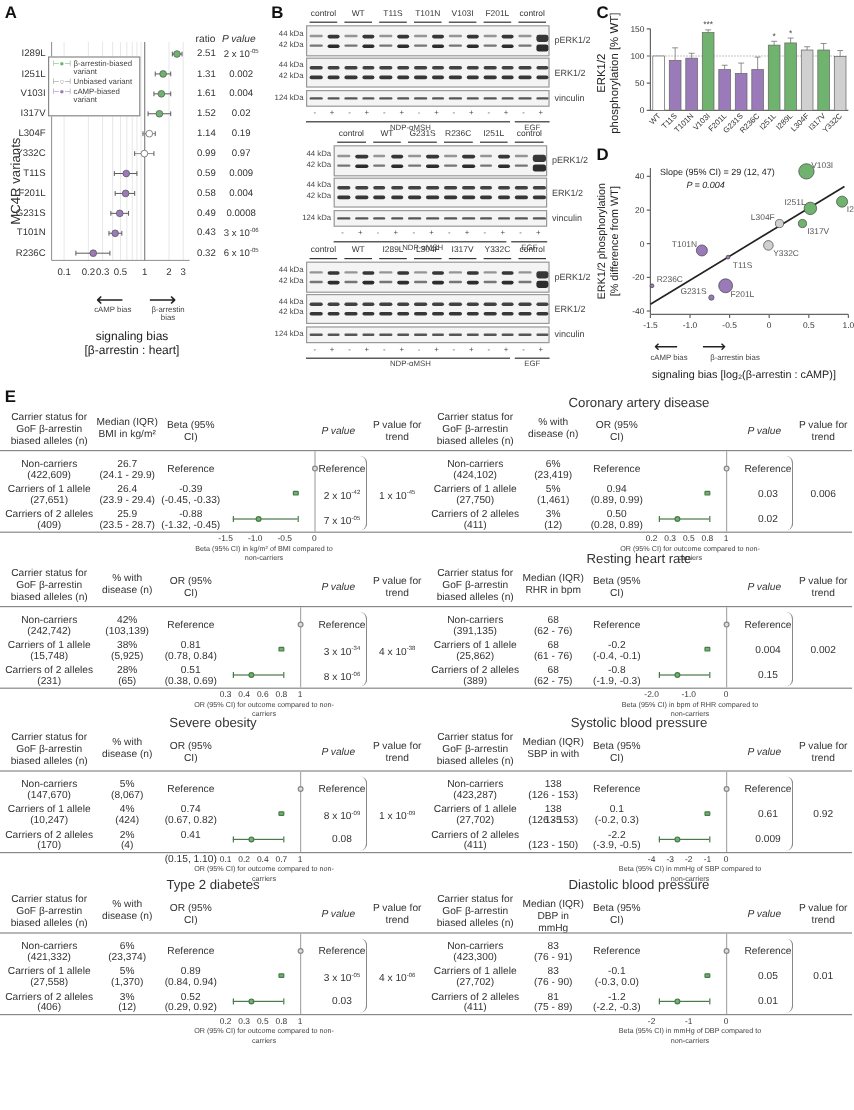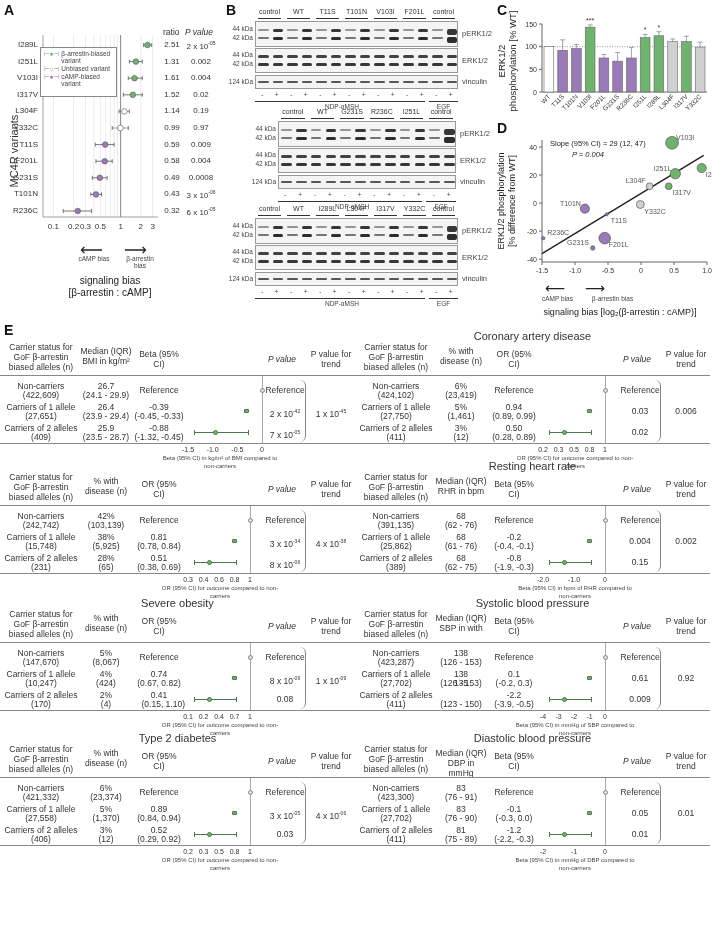--- a/index.html
+++ b/index.html
@@ -112,21 +112,21 @@
     <div style="font-size:6.5px;color:#444;display:flex;align-items:flex-start;gap:2px;line-height:7px">
         <span style="color:#9a7ab8">⊢●⊣</span>
         <span>cAMP-biased variant</span>
       </div>
   </div>
   <div class="abs" style="left:80px;top:240px;font-size:16px;color:#222">⟵</div>
   <div class="abs" style="left:124px;top:240px;font-size:16px;color:#222">⟶</div>
   <div class="abs xs center" style="left:74px;top:255px;width:40px">cAMP bias</div>
   <div class="abs xs center" style="left:120px;top:255px;width:40px">β-arrestin bias</div>
   <div class="abs center" style="left:50px;top:275px;width:120px;font-size:10px">signaling bias</div>
-  <div class="abs center" style="left:50px;top:287px;width:120px;font-size:10px">[β-arrestin : cAMP]</div>
+  <div class="abs center" style="left:50px;top:287px;width:120px;font-size:10px">[β-arrestin : heart]</div>
 </div>
 
 <div id="panelB">
     <div class="lane-label" style="left: 255px; top: 8px; width: 29px;">control</div>
     <div class="uline" style="left: 258px; top: 18px; width: 23px;"></div>
     <div class="lane-label" style="left: 284px; top: 8px; width: 29px;">WT</div>
     <div class="uline" style="left: 287px; top: 18px; width: 23px;"></div>
     <div class="lane-label" style="left: 313px; top: 8px; width: 29px;">T11S</div>
     <div class="uline" style="left: 316px; top: 18px; width: 23px;"></div>
     <div class="lane-label" style="left: 342px; top: 8px; width: 29px;">T101N</div>
@@ -799,21 +799,21 @@
       <div class="cell" style="left: 80px; top: 81px; width: 52px;">(424)</div>
       <div class="cell" style="left: 133px; top: 72px; width: 52px;">0.74</div>
       <div class="cell" style="left: 133px; top: 81px; width: 52px;">(0.67, 0.82)</div>
       <div class="cell" style="left: 262px; top: 76px; width: 46px;">8 x 10<sup style="font-size: 5px;">-09</sup></div>
       <div class="dot" style="left: 232px; top: 79px; width: 5px; height: 4px; border-radius: 1px; background: rgb(111, 179, 111); border: 1px solid rgb(74, 122, 74);"></div>
       <div class="cell" style="left: 2px; top: 93px; width: 78px;">Carriers of 2 alleles</div>
       <div class="cell" style="left: 2px; top: 102px; width: 78px;">(170)</div>
       <div class="cell" style="left: 80px; top: 93px; width: 52px;">2%</div>
       <div class="cell" style="left: 80px; top: 102px; width: 52px;">(4)</div>
       <div class="cell" style="left: 133px; top: 93px; width: 52px;">0.41</div>
-      <div class="cell" style="left: 133px; top: 102px; width: 52px; text-align: right;">(0.15, 1.10)</div>
+      <div class="cell" style="left: 133px; top: 113px; width: 52px;">(0.15, 1.10)</div>
       <div class="cell" style="left: 262px; top: 97px; width: 46px;">0.08</div>
       <div class="ci" style="left: 194px; top: 102px; width: 42px;"></div>
       <div class="ci" style="left: 194px; top: 100px; width: 1px; height: 5px;"></div>
       <div class="ci" style="left: 236px; top: 100px; width: 1px; height: 5px;"></div>
       <div class="dot" style="left: 207px; top: 100px; width: 5px; height: 5px; background: rgb(111, 179, 111); border: 1px solid rgb(74, 122, 74);"></div>
       <div class="brace" style="left: 300px; top: 50px; width: 6px; height: 62px;"></div>
       <div class="cell" style="left: 308px; top: 76px; width: 46px;">1 x 10<sup style="font-size: 5px;">-09</sup></div>
       <div class="xs center" style="position: absolute; left: 160px; top: 124px; width: 120px; line-height: 8px; font-size: 6px;">OR (95% CI) for outcome compared to non-carriers</div>
     </div>
     <div style="position: absolute; left: 355px; top: 597px; width: 355px; height: 130px;">

